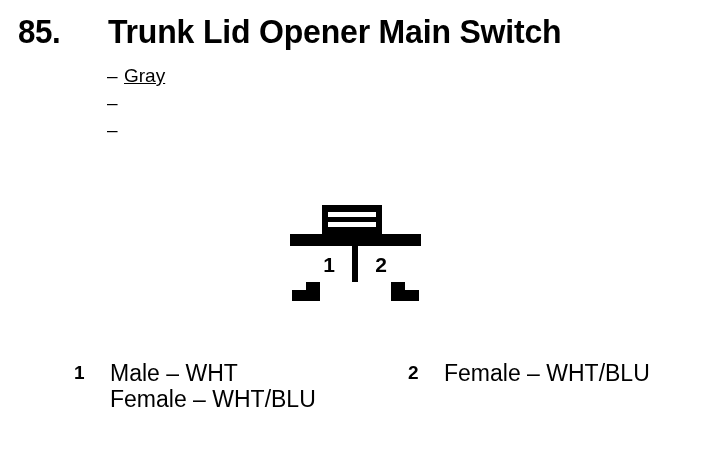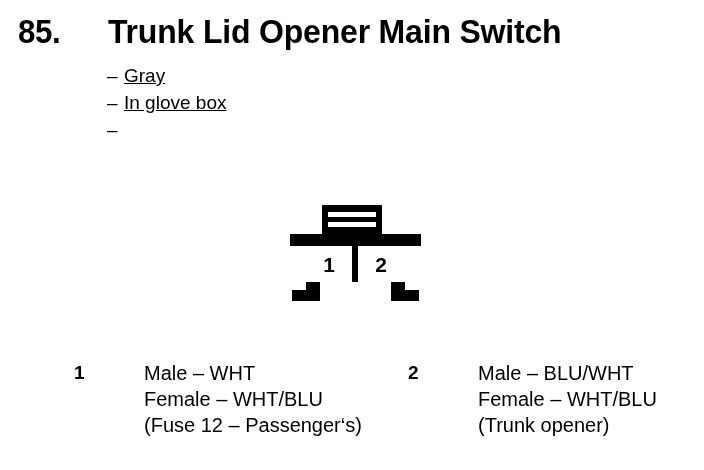--- a/index.html
+++ b/index.html
@@ -108,44 +108,42 @@
     font-size: 19px;
     font-weight: bold;
     line-height: 26px;
     width: 36px;
     flex: 0 0 36px;
   }
   .legend-lines {
     display: block;
   }
   .legend-line {
-    font-size: 20px;
+    font-size: 23px;
     line-height: 26px;
     white-space: nowrap;
-    margin-left: 34px;
   }
 </style>
 </head>
 <body>
 
 <div id="page">
 
   <div id="header-row">
     <div id="entry-number">85.</div>
     <div id="page-title">Trunk Lid Opener Main Switch</div>
   </div>
 
   <div id="spec-list">
     <div class="spec-line">
       <span class="spec-dash">–</span>
       <span class="spec-text">Gray</span>
     </div>
     <div class="spec-line">
       <span class="spec-dash">–</span>
-      <span class="spec-text">In glove box</span>
     </div>
     <div class="spec-line">
       <span class="spec-dash">–</span>
     </div>
   </div>
 
   <div id="connector-diagram">
     <svg id="connector-svg" width="135" height="100" viewBox="0 0 135 100" xmlns="http://www.w3.org/2000/svg">
 
       <g>
@@ -181,26 +179,23 @@
       <text class="cavity-number" x="41" y="68" text-anchor="middle">1</text>
       <text class="cavity-number" x="93" y="68" text-anchor="middle">2</text>
     </svg>
   </div>
 
   <div class="legend-block" id="legend-pin-1">
     <div class="legend-pin-num">1</div>
     <div class="legend-lines">
       <div class="legend-line">Male – WHT</div>
       <div class="legend-line">Female – WHT/BLU</div>
-      <div class="legend-line">(Fuse 12 – Passenger‘s)</div>
     </div>
   </div>
 
   <div class="legend-block" id="legend-pin-2">
     <div class="legend-pin-num">2</div>
     <div class="legend-lines">
-      <div class="legend-line">Male – BLU/WHT</div>
       <div class="legend-line">Female – WHT/BLU</div>
-      <div class="legend-line">(Trunk opener)</div>
     </div>
   </div>
 
 </div>
 
 </body></html>

